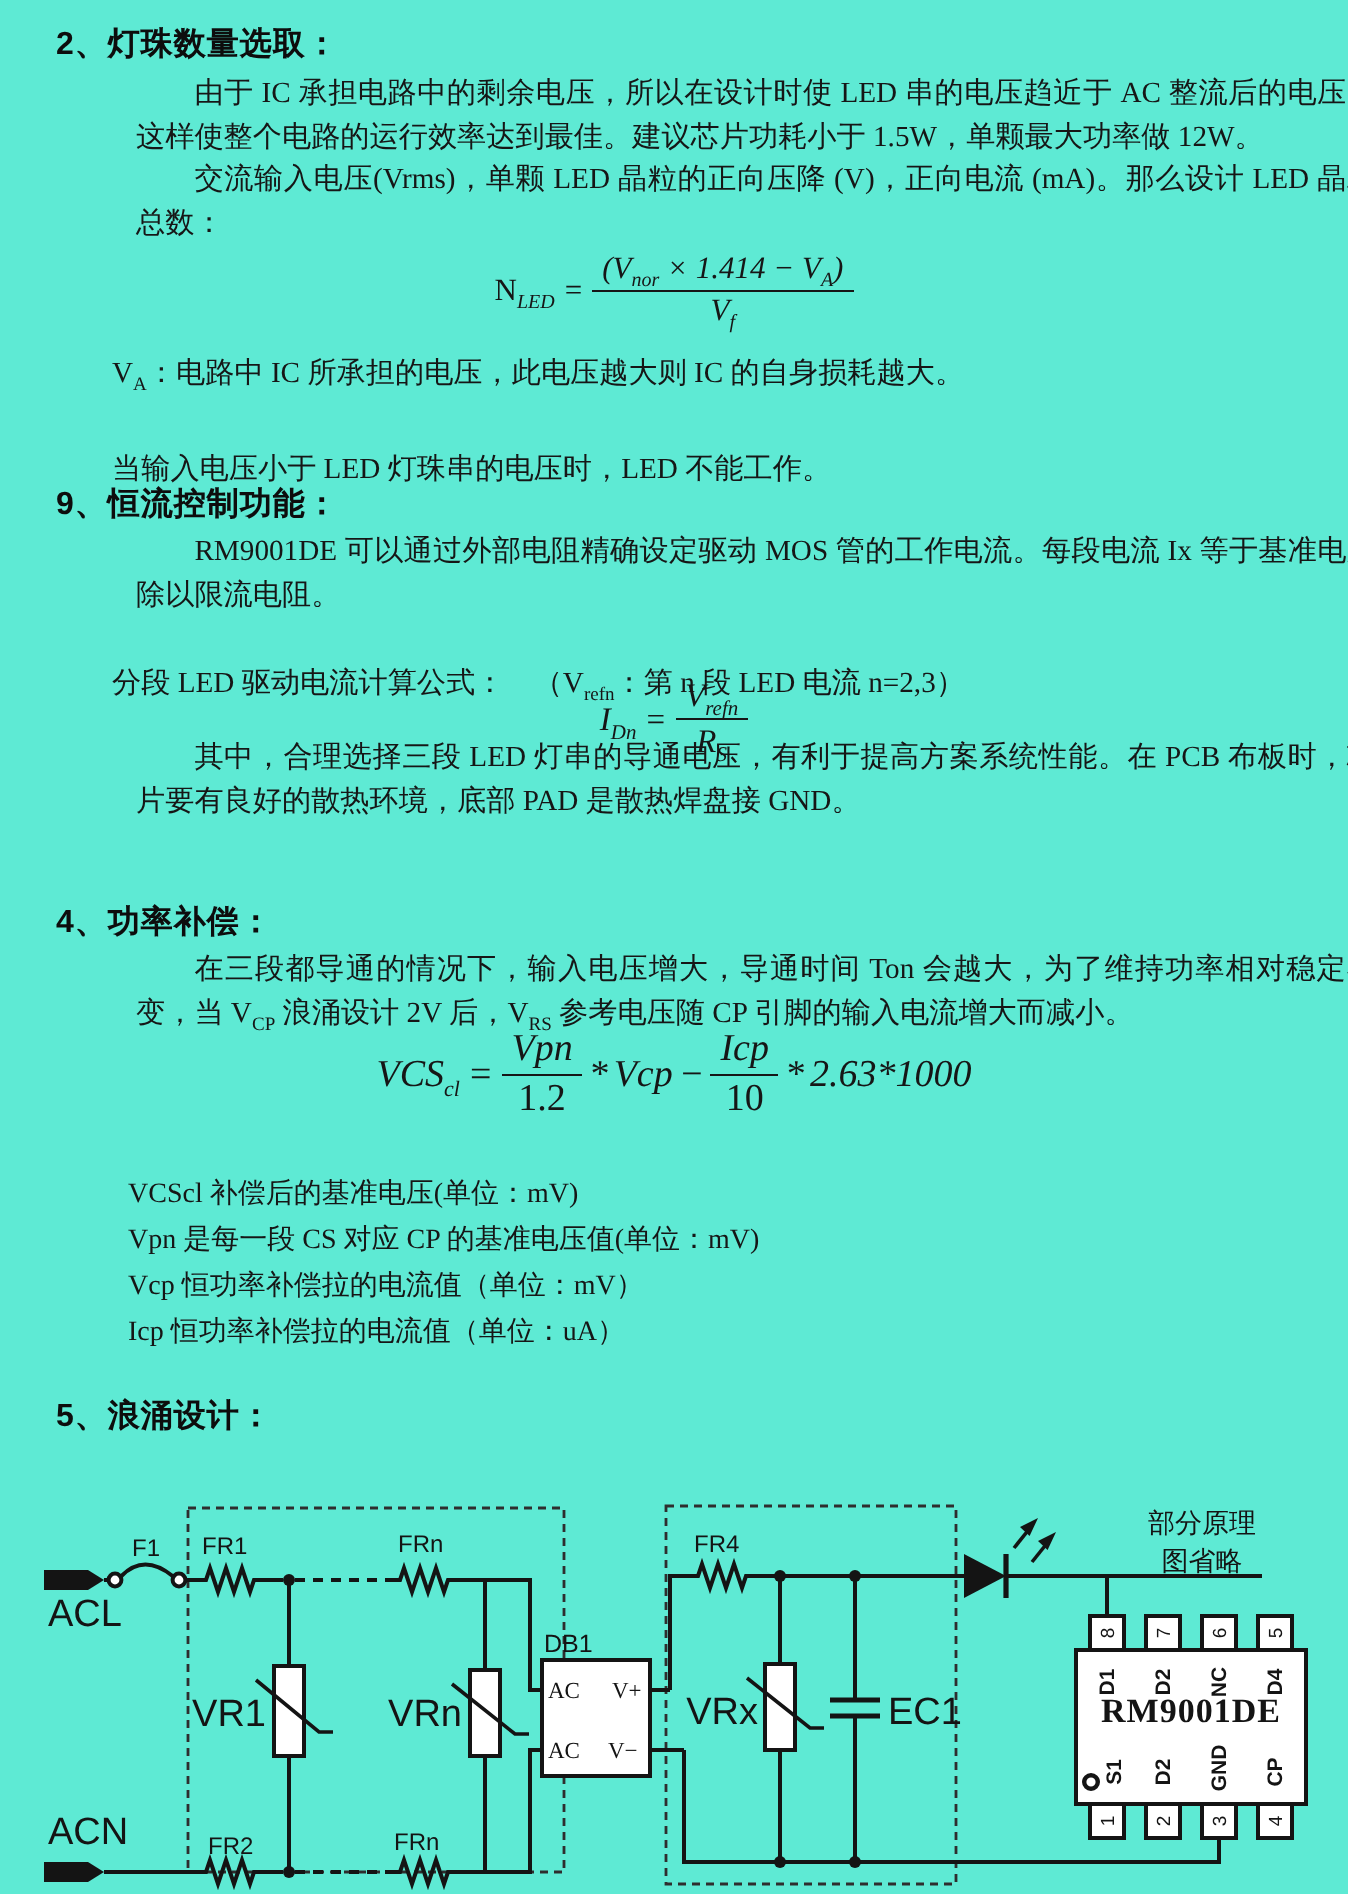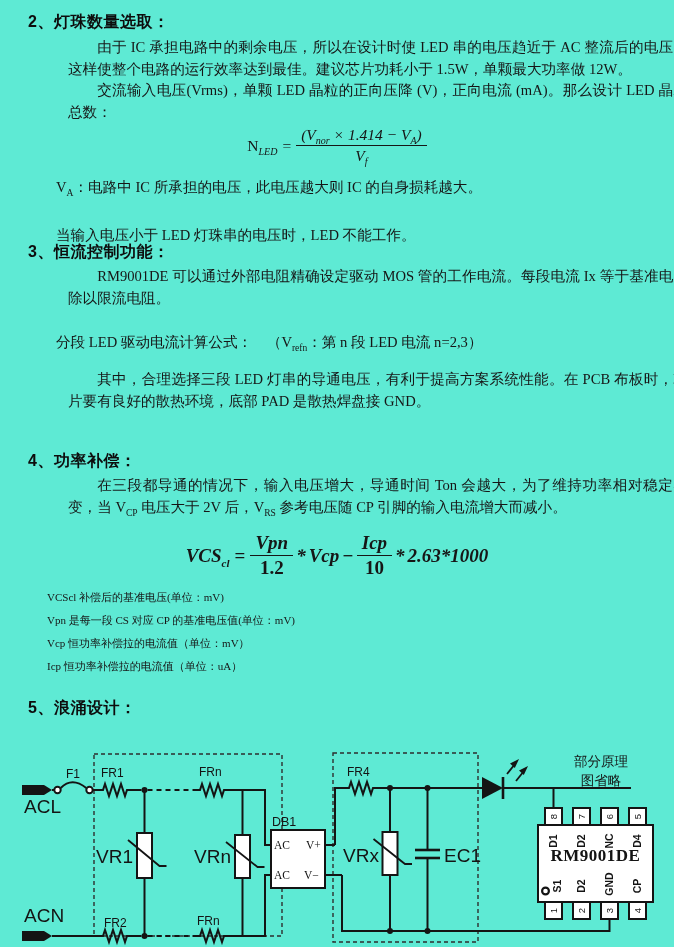--- a/index.html
+++ b/index.html
@@ -4,21 +4,21 @@
 <style>
   html,body{margin:0;padding:0;background:#ffffff;}
   .page{position:relative;width:674px;height:947px;background:#5eead4;overflow:hidden;
         font-family:"Liberation Serif","DejaVu Serif",serif;color:#161616;}
   .h{position:absolute;left:28px;font-family:"Liberation Sans","DejaVu Sans",sans-serif;
      font-weight:700;font-size:16px;color:#0d0d0d;letter-spacing:0.5px;white-space:nowrap;}
   .para{position:absolute;left:28px;width:620px;font-size:14.6px;line-height:21.5px;
         text-align:justify;margin-left:40px;}
   .indent{text-indent:2em;}
   .nline{position:absolute;left:56px;width:592px;font-size:14.6px;line-height:21px;white-space:nowrap;}
-  .defs{position:absolute;left:47px;font-size:11px;line-height:23px;}
+  .defs{position:absolute;left:64px;font-size:14px;line-height:23px;}
   sub{font-size:9.5px;line-height:0;}
   .fwrap{position:absolute;left:0;width:674px;text-align:center;}
   .fx{display:inline-block;vertical-align:middle;}
   .frac{display:inline-block;vertical-align:middle;text-align:center;}
   .frac .fnum{display:block;padding:0 5px 1px;border-bottom:1.4px solid #161616;}
   .frac .fden{display:block;padding-top:1px;}
   .it{font-style:italic;}
   .f1{font-size:15.5px;} .f1 sub{font-size:10px;font-style:italic;}
   .f2{font-size:16.5px;} .f2 sub{font-size:10.5px;font-style:italic;}
   .f3{font-size:19px;}   .f3 sub{font-size:11px;font-style:italic;}
@@ -40,31 +40,37 @@
   <div class="fwrap f1" style="top:126px;">
     <span class="fx"><span>N</span><sub>LED</sub></span><span class="fx eqs">=</span><span class="frac">
       <span class="fnum"><span class="it">(V</span><sub>nor</sub><span class="it"> × 1.414 − V</span><sub>A</sub><span class="it">)</span></span>
       <span class="fden"><span class="it">V</span><sub>f</sub></span>
     </span>
   </div>
 
   <div class="nline" style="top:177px;"><span>V</span><sub>A</sub><span>：电路中 IC 所承担的电压，此电压越大则 IC 的自身损耗越大。</span></div>
   <div class="nline" style="top:200px;margin-top:25px;">当输入电压小于 LED 灯珠串的电压时，LED 不能工作。</div>
 
-  <div class="h" style="top:242px;">3、恒流控制功能：</div>
+  <div class="h" style="top:242px;">9、恒流控制功能：</div>
   <div class="para indent" style="top:266px;">RM9001DE 可以通过外部电阻精确设定驱动 MOS 管的工作电流。每段电流 Ix 等于基准电压除以限流电阻。</div>
   <div class="nline" style="top:332px;"><span>分段 LED 驱动电流计算公式：　（V</span><sub>refn</sub><span>：第 n 段 LED 电流 n=2,3）</span></div>
 
+  <div class="fwrap f2" style="top:338px;">
+    <span class="fx"><span class="it">I</span><sub>Dn</sub></span><span class="fx eqs">=</span><span class="frac">
+      <span class="fnum"><span class="it">V</span><sub>refn</sub></span>
+      <span class="fden"><span class="it">R</span><sub>S</sub></span>
+    </span>
+  </div>
 
   <div class="para indent" style="top:369px;">其中，合理选择三段 LED 灯串的导通电压，有利于提高方案系统性能。在 PCB 布板时，芯片要有良好的散热环境，底部 PAD 是散热焊盘接 GND。</div>
 
   <div class="h" style="top:451px;text-align:center;">4、功率补偿：</div>
-  <div class="para indent" style="top:475px;"><span>在三段都导通的情况下，输入电压增大，导通时间 Ton 会越大，为了维持功率相对稳定不变，当 V</span><sub>CP</sub><span> 电压大于 2V 后，V</span><sub>RS</sub><span> 参考电压随 CP 引脚的输入电流增大而减小。</span></div>
-
-  <div class="fwrap f3" style="top:532px;font-weight:bold;">
+  <div class="para indent" style="top:475px;"><span>在三段都导通的情况下，输入电压增大，导通时间 Ton 会越大，为了维持功率相对稳定不变，当 V</span><sub>CP</sub><span> 浪涌设计 2V 后，V</span><sub>RS</sub><span> 参考电压随 CP 引脚的输入电流增大而减小。</span></div>
+
+  <div class="fwrap f3" style="top:514px;">
     <span class="fx"><span class="it">VCS</span><sub>cl</sub></span><span class="fx eqs">=</span><span class="frac">
       <span class="fnum it">Vpn</span>
       <span class="fden">1.2</span>
     </span><span class="fx op">*</span><span class="fx it">Vcp</span><span class="fx op">−</span><span class="frac">
       <span class="fnum it">Icp</span>
       <span class="fden">10</span>
     </span><span class="fx op">*</span><span class="fx it">2.63*1000</span>
   </div>
 
   <div class="defs" style="top:586px;">

